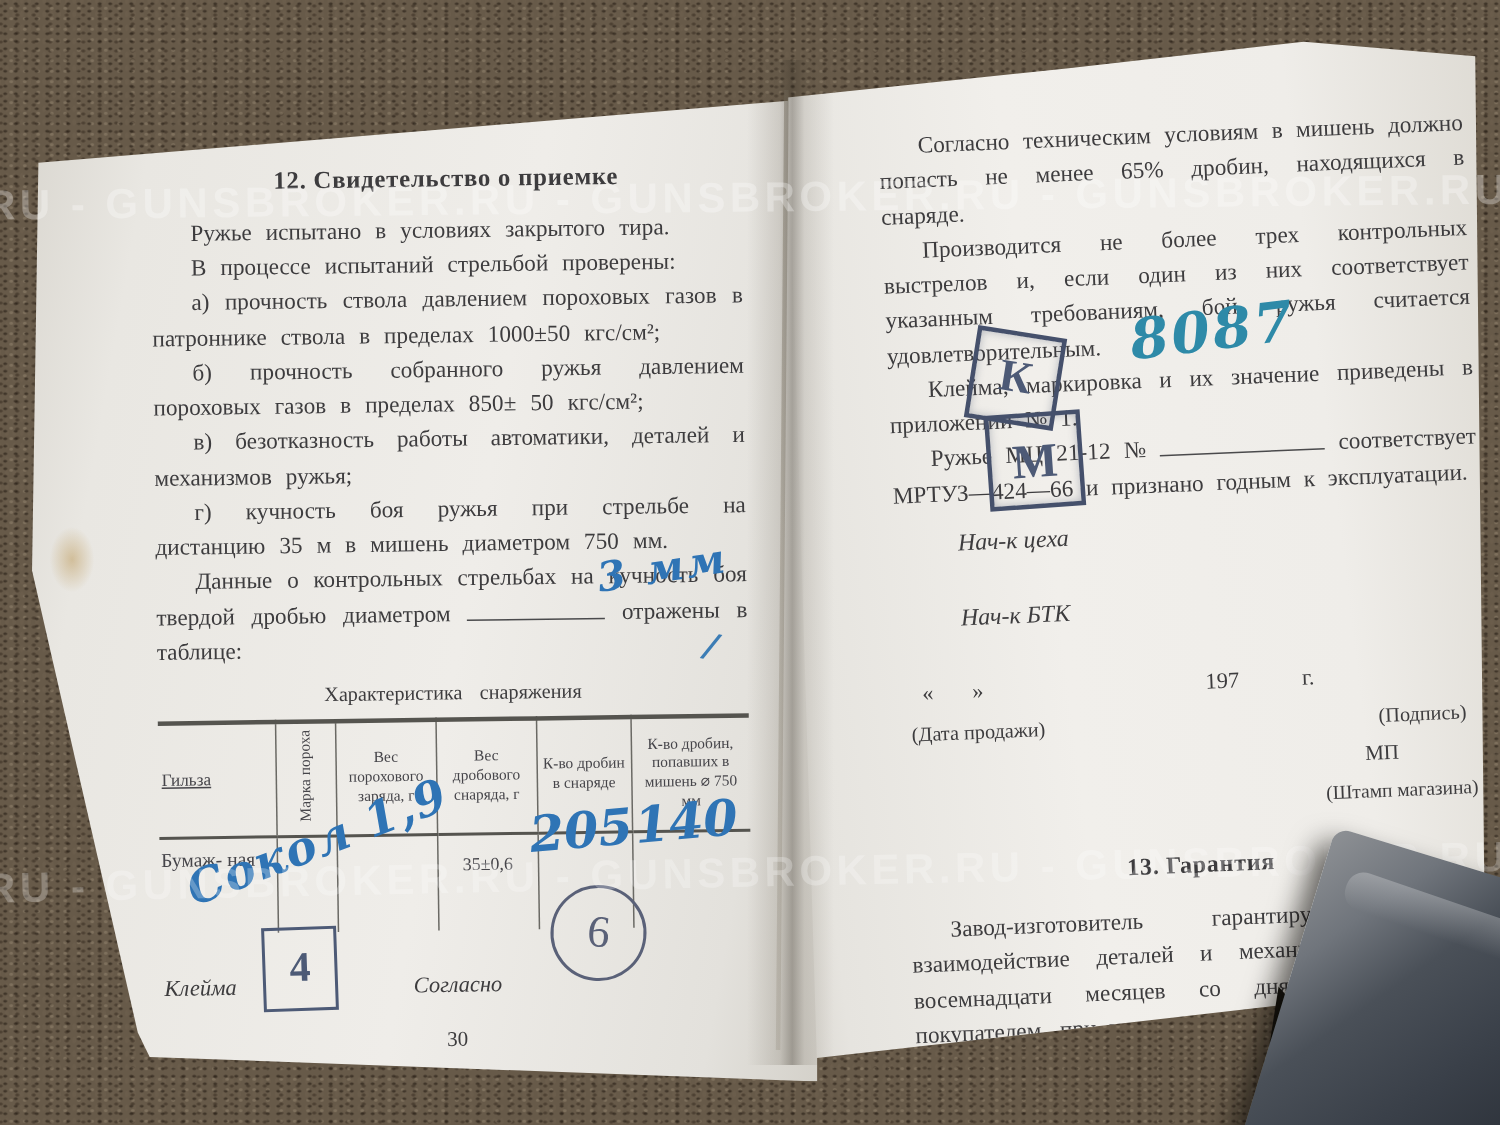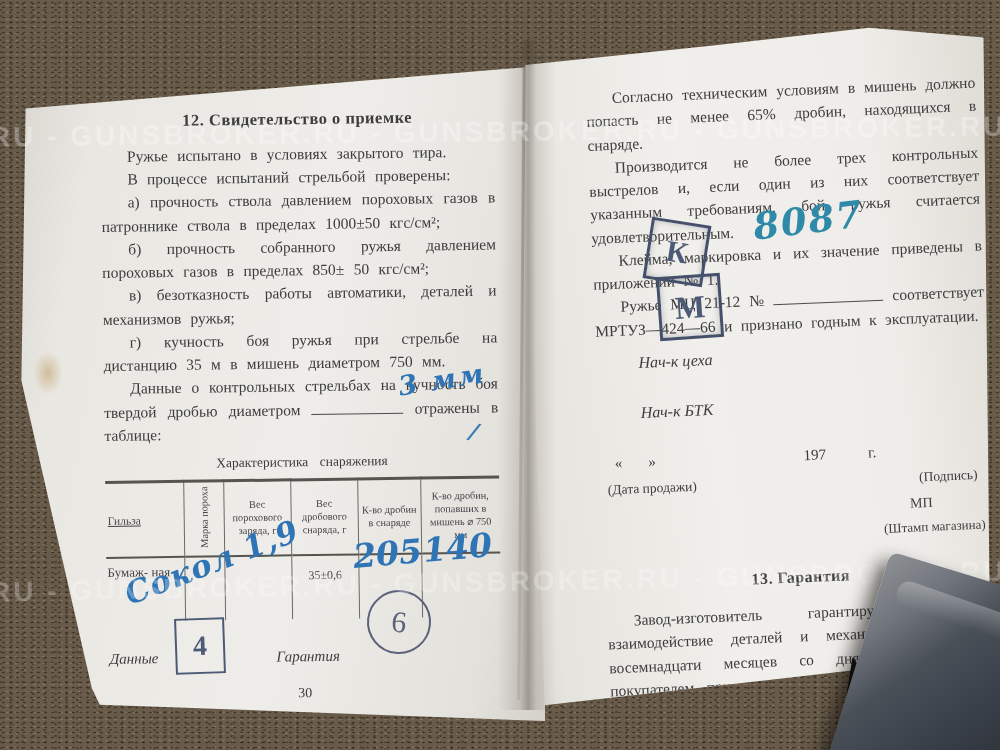--- a/index.html
+++ b/index.html
@@ -151,22 +151,22 @@
         <td></td>
         <td></td>
         <td>35±0,6</td>
         <td></td>
         <td></td>
       </tr>
     </tbody>
       </table>
 
     <div class="sig-row">
-      <span class="lbl1">Данные</span>
-      <span class="lbl2">Гарантия</span>
+      <span class="lbl1">Клейма</span>
+      <span class="lbl2">Согласно</span>
     </div>
     <div class="pagenum-left">30</div>
   </div>
 
   <span class="hand hw-sokol">Сокол 1,9</span>
   <span class="hand hw-205">205</span>
   <span class="hand hw-140">140</span>
   <span class="hand hw-3mm">3 мм</span>
   <span class="hand hw-check">/</span>
 

